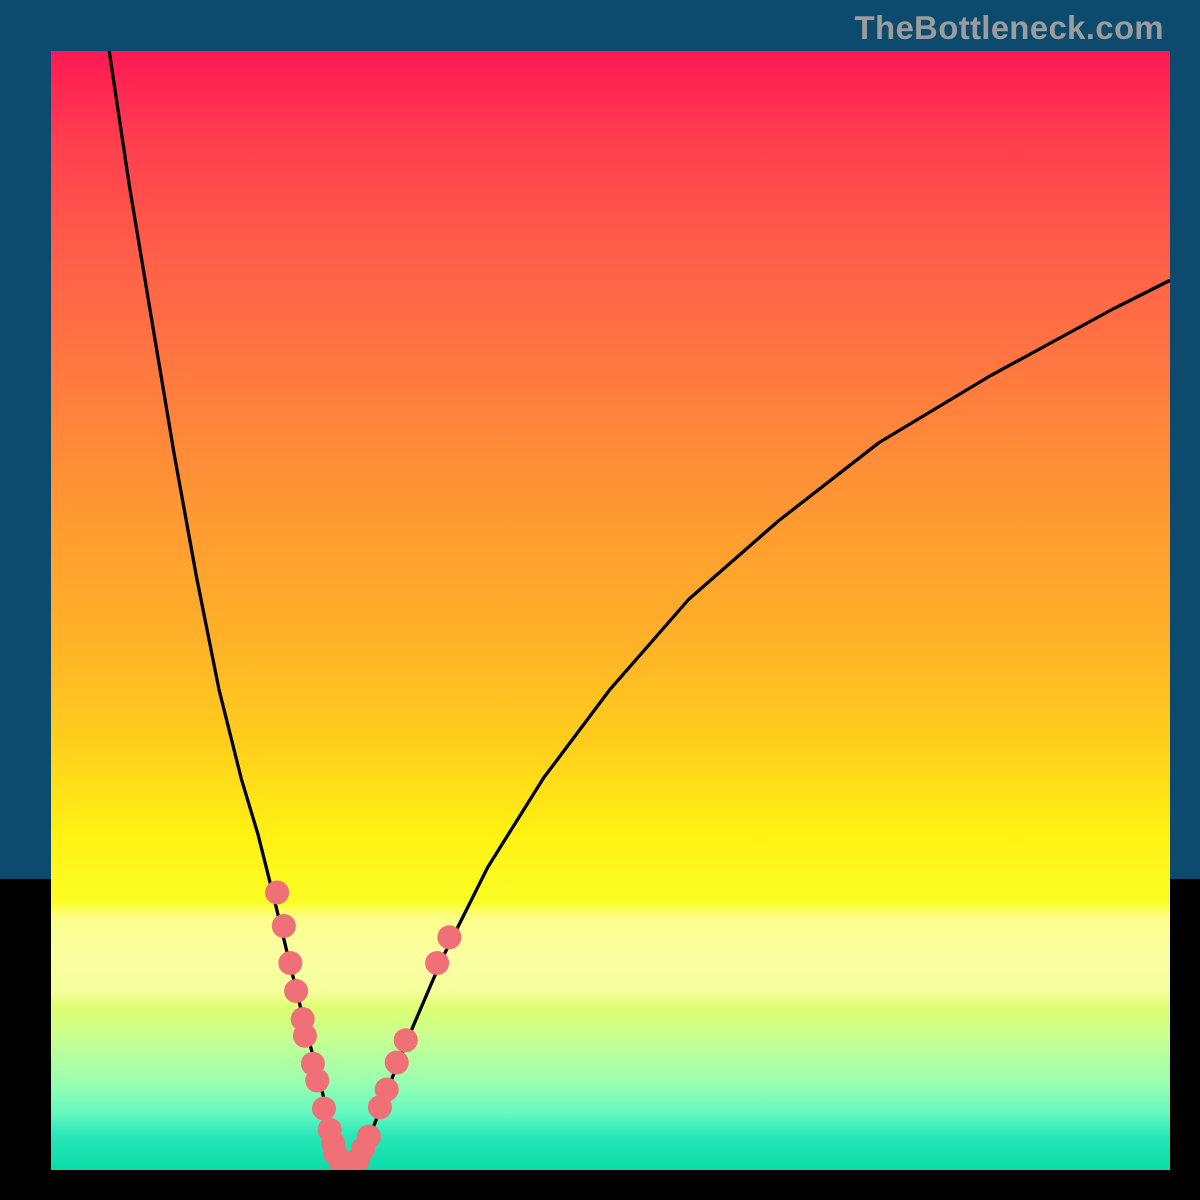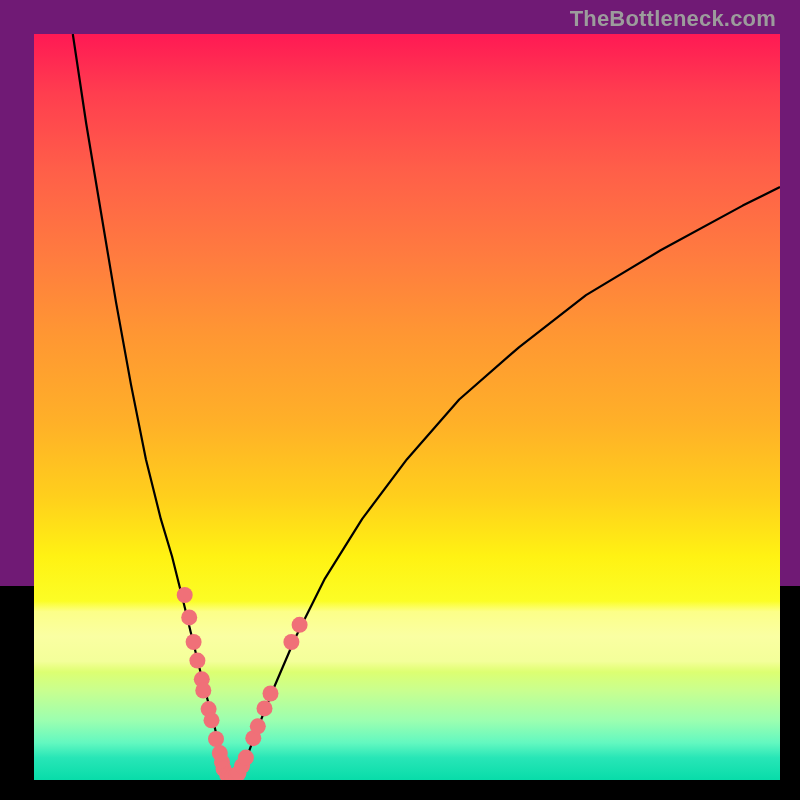--- a/index.html
+++ b/index.html
@@ -9,21 +9,21 @@
     height: 800px;
     overflow: hidden;
     background: #000;
   }
   .frame {
     position: absolute;
     left: 0;
     top: 0;
     width: 800px;
     height: 586px;
-    background: #701a75;
+    background: #0c4a6e;
   }
   .plot-area {
     position: absolute;
     left: 34px;
     top: 34px;
     width: 746px;
     height: 746px;
     
     background: linear-gradient(
       to bottom,

